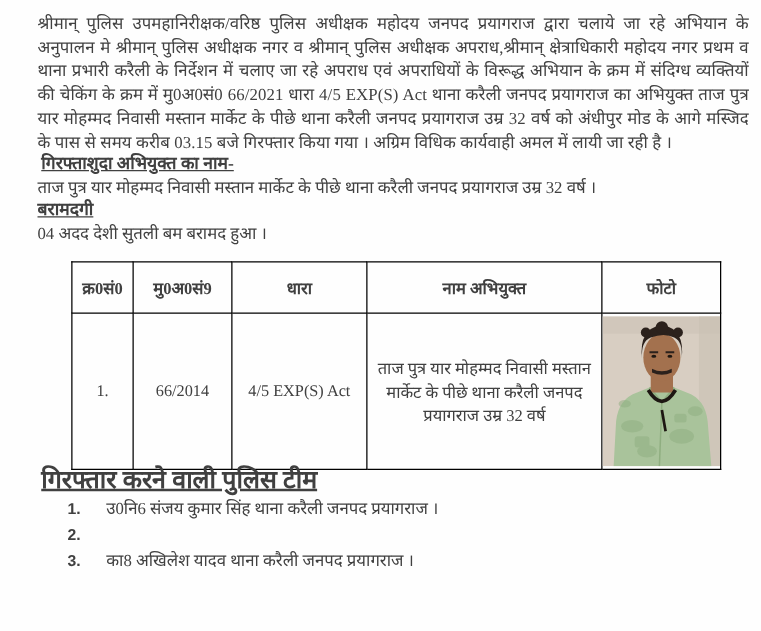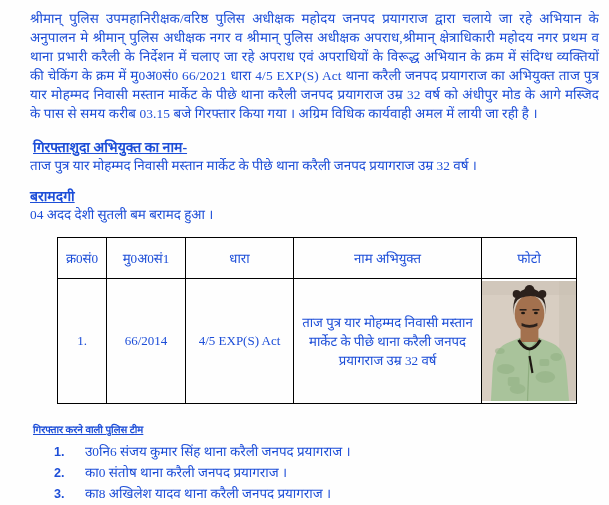--- a/index.html
+++ b/index.html
@@ -1,45 +1,45 @@
 <!DOCTYPE html>
 <html><head>
 <meta charset="utf-8">
 <style>
   html,body{margin:0;padding:0;background:#ffffff;}
   .page{
     width:609px;height:505px;background:#fefefe;box-sizing:border-box;
     padding:9px 10px 0 30px;position:relative;overflow:hidden;
-    font-family:"Liberation Serif","DejaVu Serif",serif;color:#1d4ed8;
+    font-family:"Liberation Serif","DejaVu Serif",serif;color:#404040;
   }
   .intro{
     font-size:13.4px;line-height:19px;text-align:justify;margin:0;
     letter-spacing:.1px;
   }
   .sec-heading{
     font-weight:bold;text-decoration:underline;font-size:14px;line-height:17px;
     margin:0;
   }
-  .arrest-heading{margin-top:16px;margin-left:3px;}
+  .arrest-heading{margin-top:0;margin-left:3px;}
   .plain-line{font-size:13.4px;line-height:18px;margin:1px 0 0 0;}
-  .recovery-heading{margin-top:13px;}
+  .recovery-heading{margin-top:1px;}
   .doc-table{
     border-collapse:collapse;table-layout:fixed;width:519px;
     margin:13px 0 0 27px;font-size:13px;
   }
   .doc-table th,.doc-table td{
     border:1.6px solid #000;text-align:center;vertical-align:middle;
     padding:2px 4px;font-weight:normal;
   }
-  .doc-table th{height:36px;font-size:13.2px;}
+  .doc-table th{height:36px;font-size:13.2px;font-weight:bold;}
   .doc-table td{height:120px;}
   .accused-cell{font-size:13.2px;line-height:19px;padding:4px 14px;}
   .photo-cell{padding:0 !important;}
   .photo-cell svg{display:block;width:100%;height:120px;}
-  .team-heading{margin-top:17px;margin-left:3px;font-size:10px;}
+  .team-heading{margin-left:3px;font-size:20px;}
   .team-list{margin-top:6px;}
   .team-item{display:flex;margin:0 0 5px 24px;font-size:13.4px;line-height:16px;}
   .team-num{font-weight:bold;width:31px;flex:0 0 31px;
     font-family:"Liberation Sans","DejaVu Sans",sans-serif;font-size:12.6px;}
 </style>
 </head>
 <body>
 
 <div class="page">
 
@@ -55,21 +55,21 @@
     <colgroup>
       <col style="width:49px">
         <col style="width:79px">
         <col style="width:108px">
       <col style="width:188px">
         <col style="width:95px">
     </colgroup>
     <thead>
       <tr>
         <th>क्र0सं0</th>
-        <th>मु0अ0सं1</th>
+        <th>मु0अ0सं9</th>
         <th>धारा</th>
         <th>नाम अभियुक्त</th>
         <th>फोटो</th>
       </tr>
     </thead>
     <tbody>
       <tr>
         <td>1.</td>
         <td>66/2014</td>
         <td>4/5 EXP(S) Act</td>
@@ -122,21 +122,20 @@
 
   <p class="sec-heading team-heading">गिरफ्तार करने वाली पुलिस टीम</p>
 
   <div class="team-list">
     <div class="team-item">
       <span class="team-num">1.</span>
       <span>उ0नि6 संजय कुमार सिंह थाना करैली जनपद प्रयागराज ।</span>
     </div>
     <div class="team-item">
       <span class="team-num">2.</span>
-      <span>का0 संतोष थाना करैली जनपद प्रयागराज ।</span>
     </div>
     <div class="team-item">
       <span class="team-num">3.</span>
       <span>का8 अखिलेश यादव थाना करैली जनपद प्रयागराज ।</span>
     </div>
   </div>
 
 </div>
 
 </body></html>

